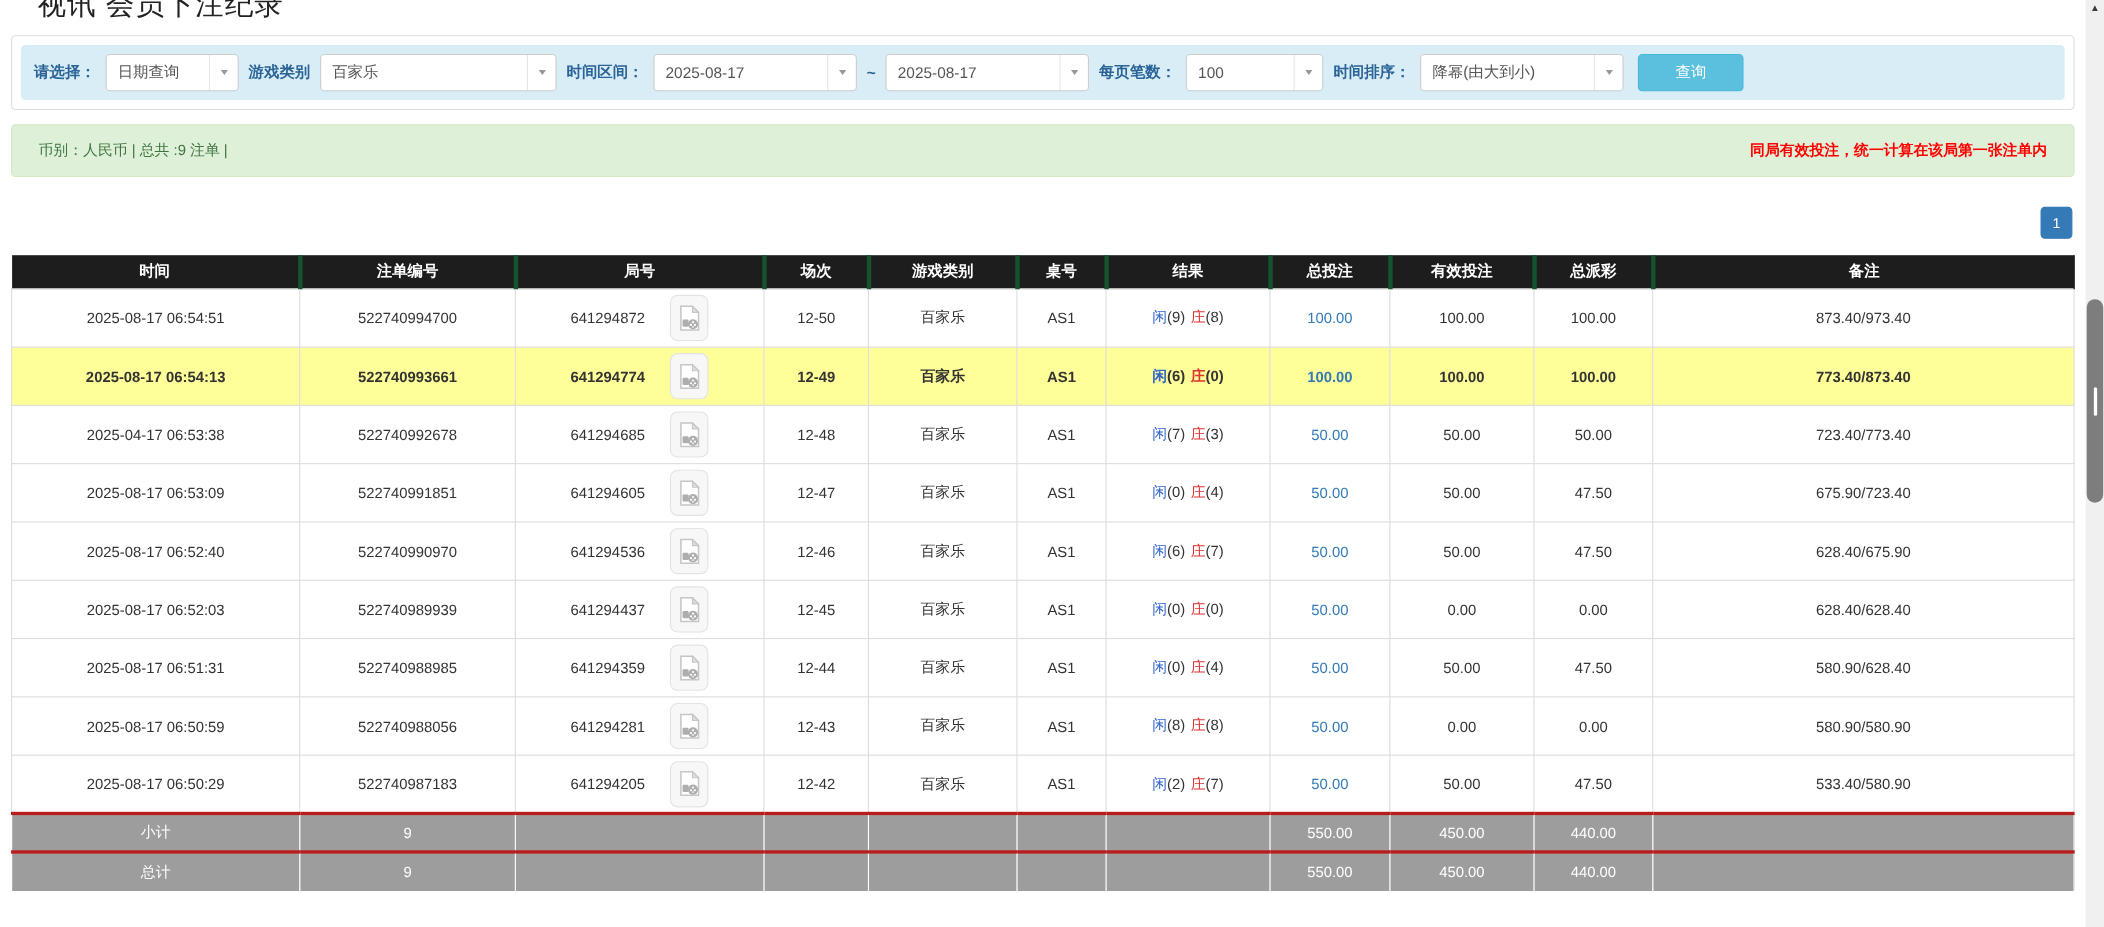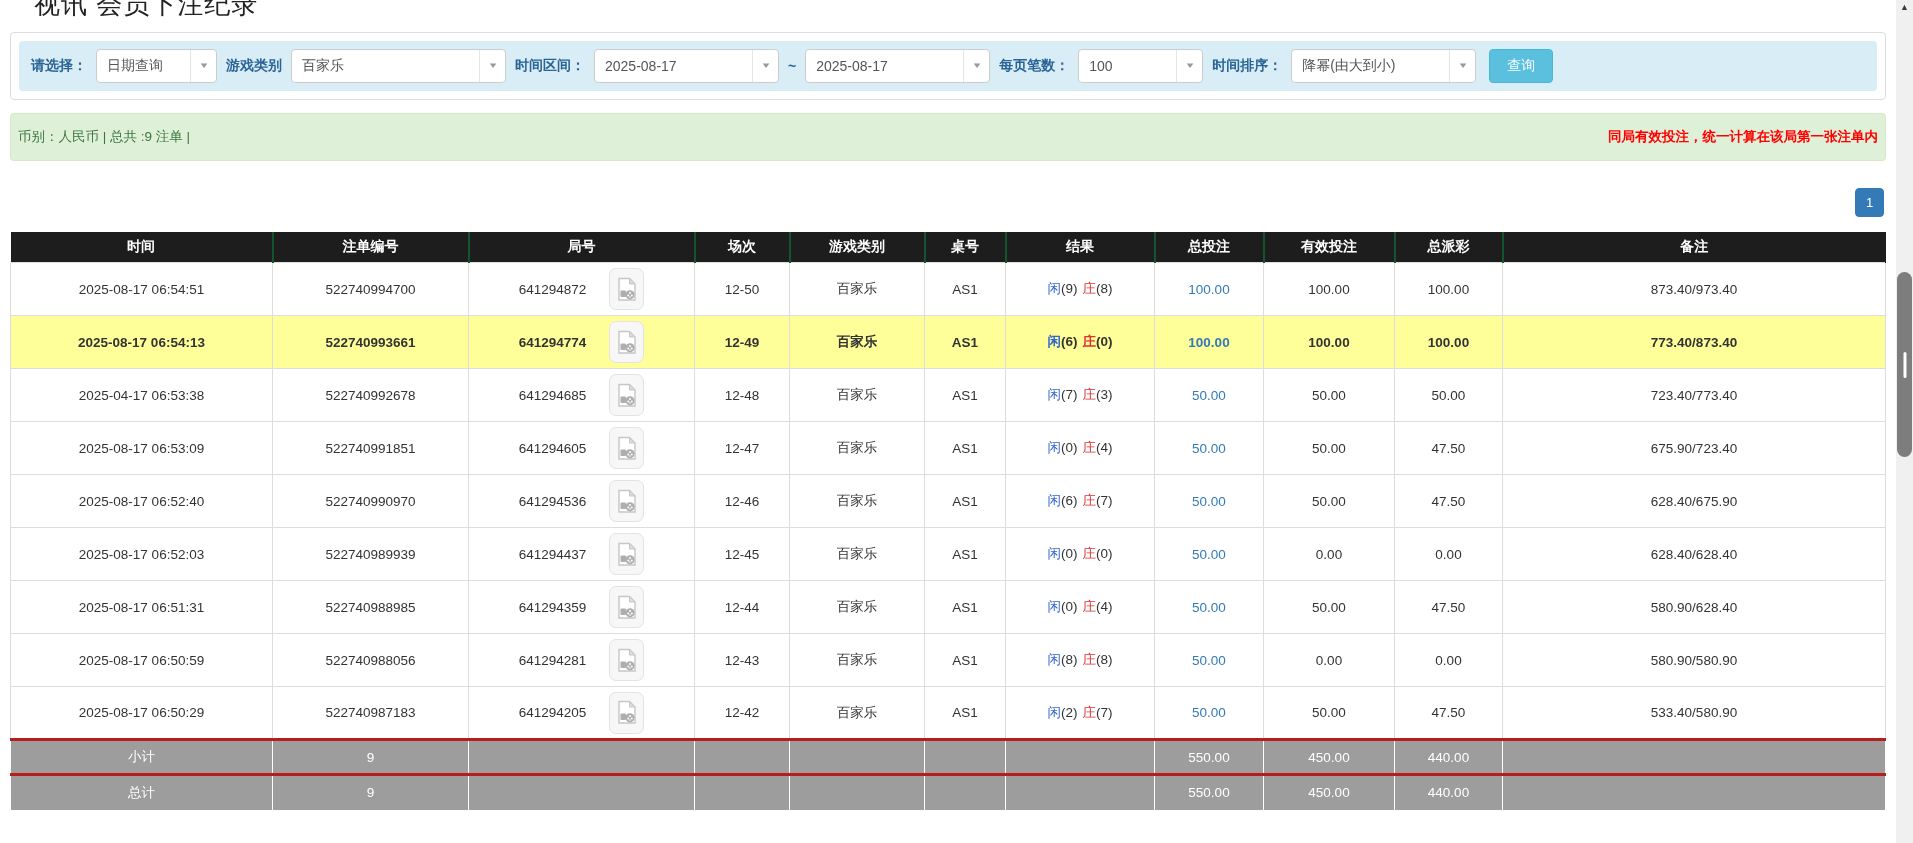--- a/index.html
+++ b/index.html
@@ -13,34 +13,34 @@
   
   .filter-panel { border: 1px solid #ddd; border-radius: 4px; padding: 8px; margin-top: 13px; background: #fff; }
   .filter-bar { background: #d9edf7; border-radius: 4px; padding: 8px 12px; display: flex; align-items: center; gap: 9px; }
   .flabel { color: #2a6496; font-weight: bold; font-size: 14px; white-space: nowrap; text-align: right; }
   .select { background: #fff; border: 1px solid #ccc; border-radius: 4px; height: 34px; display: flex; align-items: center; justify-content: space-between; cursor: pointer; }
   .sel-text { padding: 0 10px; font-size: 14px; color: #555; white-space: nowrap; overflow: hidden; }
   .sel-arrow { width: 26px; height: 32px; display: flex; align-items: center; justify-content: center; border-left: 1px solid #e5e5e5; }
   .sel-arrow i { font-style: normal; font-size: 8px; color: #999; transform: scaleX(1.4); }
   .w150 { width: 121px; } .w215 { width: 215px; } .w185 { width: 185px; } .w125 { width: 125px; }
   .tilde { color: #2a6496; font-weight: bold; font-size: 14px; }
-  .btn-search { background: #5bc0de; color: #fff; border: 1px solid #46b8da; border-radius: 4px; font-size: 14px; padding: 7px 17px; cursor: pointer; margin-left: 4px; font-family: inherit; }
-
-  
-  .alert-bar { margin-top: 13px; background: #dff0d8; border: 1px solid #d6e9c6; border-radius: 4px; padding: 14px 7px; display: flex; justify-content: space-between; align-items: center; }
+  .btn-search { background: #5bc0de; color: #fff; border: 1px solid #46b8da; border-radius: 4px; font-size: 14px; padding: 7px 33px; cursor: pointer; margin-left: 4px; font-family: inherit; }
+
+  
+  .alert-bar { margin-top: 13px; background: #dff0d8; border: 1px solid #d6e9c6; border-radius: 4px; padding: 14px 24px; display: flex; justify-content: space-between; align-items: center; }
   .alert-left { color: #3c763d; font-size: 13.5px; }
   .alert-right { color: #ff0000; font-size: 13.5px; font-weight: bold; }
 
   
   .pager { display: flex; justify-content: flex-end; margin: 27px 2px 15px 0; }
   .page-btn { background: #337ab7; border: 1px solid #337ab7; color: #fff; width: 29px; height: 29px; border-radius: 4px; display: flex; align-items: center; justify-content: center; font-size: 13px; cursor: pointer; }
 
   
   table.records { width: 100%; border-collapse: collapse; table-layout: fixed; text-align: center; }
-  .records thead th { background: #1d1d1d; color: #fff; font-size: 14px; font-weight: bold; height: 31px; border-right: 2px solid #14532d; }
+  .records thead th { background: #1d1d1d; color: #fff; font-size: 14px; font-weight: bold; height: 31px; border-right: 4px solid #14532d; }
   .records thead th:last-child { border-right: 1px solid #1d1d1d; }
   .records tbody.data td { background: #fff; height: 53px; border: 1px solid #ddd; font-size: 13.5px; color: #333; padding: 0 4px; vertical-align: middle; }
   .records tbody.data tr.hl td { background: #ffff99; font-weight: bold; }
   .round-wrap { display: inline-flex; align-items: center; gap: 23px; }
   .video-btn { display: inline-flex; align-items: center; justify-content: center; width: 35px; height: 42px; background: #f7f7f7; border: 1px solid #e3e3e3; border-radius: 7px; cursor: pointer; }
   .res-p { color: #3366cc; }
   .res-b { color: #dd3333; margin-left: 5px; }
   .res-val { color: #333; }
   a.bet-link { color: #337ab7; text-decoration: none; cursor: pointer; }
 

